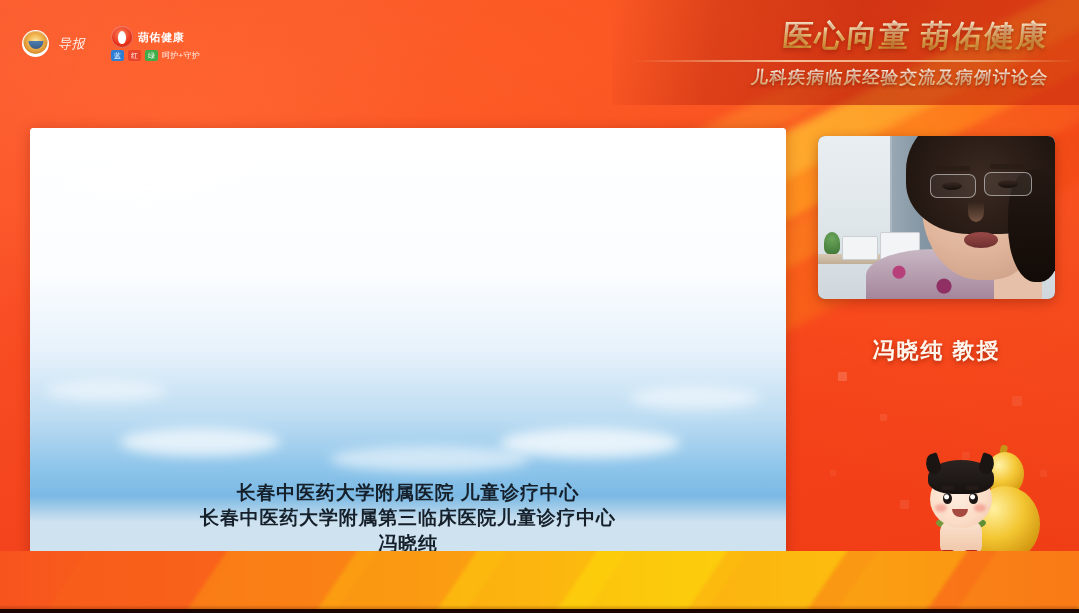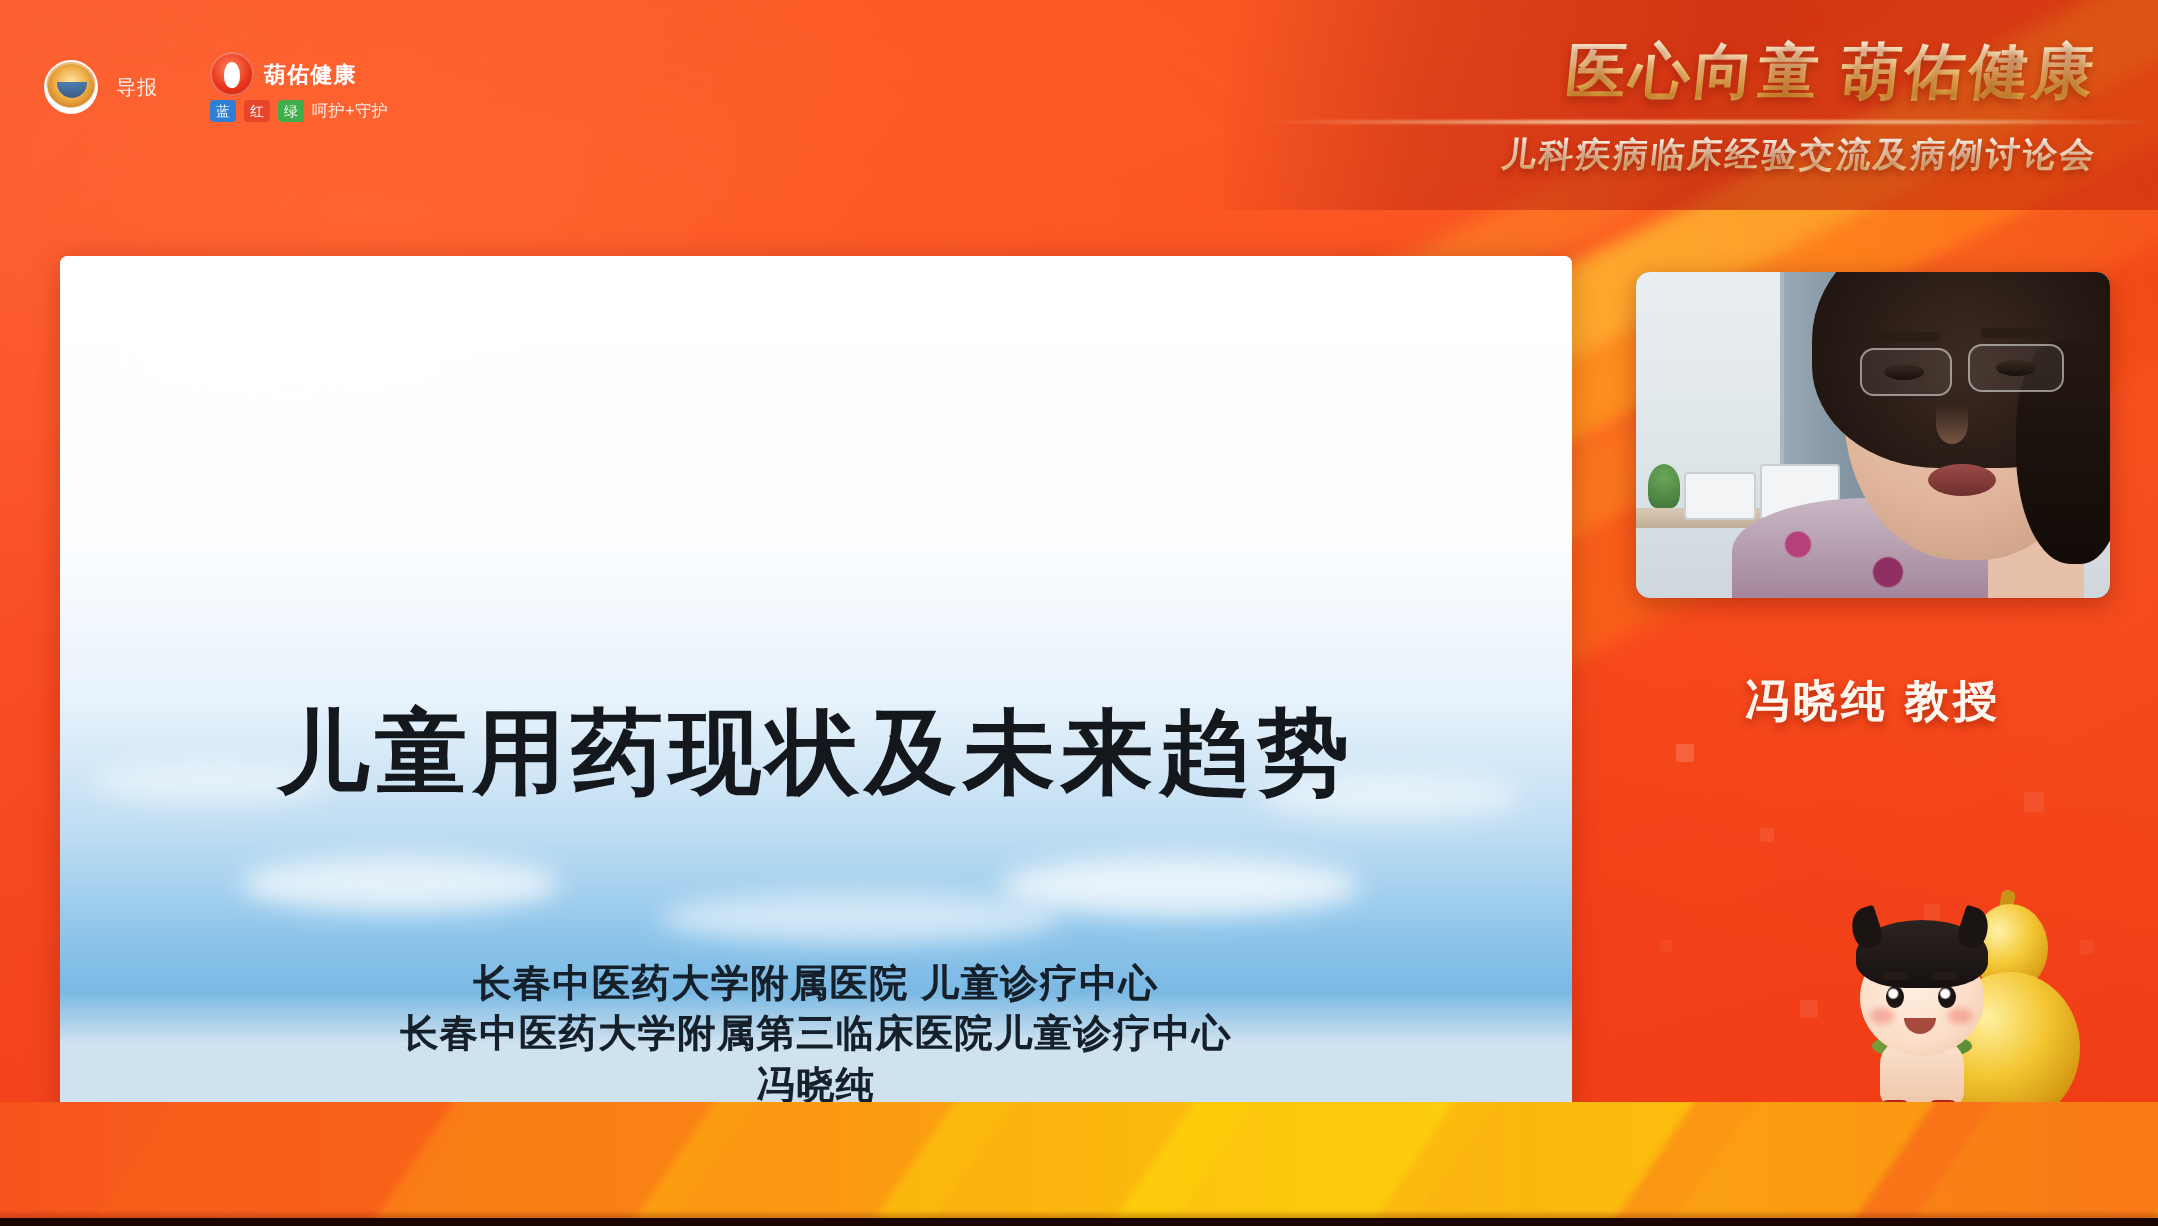--- a/index.html
+++ b/index.html
@@ -77,21 +77,21 @@
     width:15px; height:8px; border-radius:0 0 8px 8px;
     background:linear-gradient(180deg,#2f6db5,#1c4d8f);
     opacity:.85;
   }
   .cma-word {
     font-size:17px; font-weight:700; color:#ffffff; letter-spacing:1.5px;
     font-family:"Liberation Serif","DejaVu Serif",serif;
     text-shadow:0 1px 2px rgba(120,20,0,.5);
     white-space:nowrap;
   }
-  .cma-sub { font-size:10px; color:rgba(255,255,255,.92); letter-spacing:.5px; margin-left:2px; }
+  .cma-sub { font-size:13px; color:rgba(255,255,255,.92); letter-spacing:.5px; margin-left:2px;font-style:italic; }
 
   .logo-hu { display:flex; flex-direction:column; gap:2px; }
   .hu-top { display:flex; align-items:center; gap:5px; }
   .hu-mark {
     width:22px; height:22px; border-radius:50%;
     background:radial-gradient(circle at 46% 38%, #ff8a63 0%, #e8341a 55%, #c21f0c 100%);
     position:relative; flex:0 0 auto;
     box-shadow:0 0 0 1px rgba(255,255,255,.3) inset;
   }
   .hu-mark::after{
@@ -365,21 +365,20 @@
     <div class="slide-sky"></div>
 
     <div class="cloud" style="left:40px;top:36px;width:150px;height:34px;opacity:.85;"></div>
     <div class="cloud" style="left:120px;top:22px;width:110px;height:26px;opacity:.7;"></div>
     <div class="cloud" style="left:470px;top:300px;width:180px;height:30px;opacity:.8;"></div>
     <div class="cloud" style="left:90px;top:300px;width:160px;height:28px;opacity:.75;"></div>
     <div class="cloud" style="left:300px;top:318px;width:200px;height:26px;opacity:.6;"></div>
     <div class="cloud" style="left:600px;top:258px;width:130px;height:24px;opacity:.55;"></div>
     <div class="cloud" style="left:16px;top:252px;width:120px;height:22px;opacity:.5;"></div>
 
-    <div class="slide-title">儿童用药现状及未来趋势</div>
 
     <div class="slide-sub">
       <div>长春中医药大学附属医院 儿童诊疗中心</div>
       <div>长春中医药大学附属第三临床医院儿童诊疗中心</div>
       <div>冯晓纯</div>
 
     </div>
 
   </div>
 

